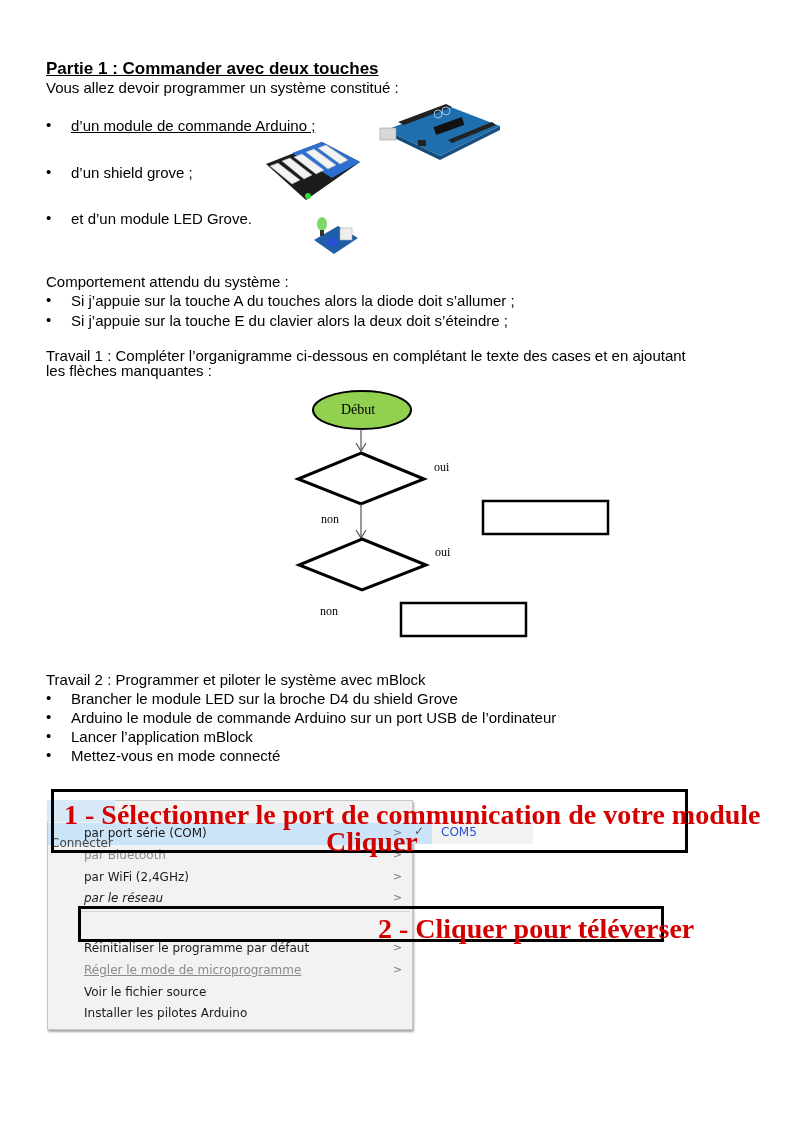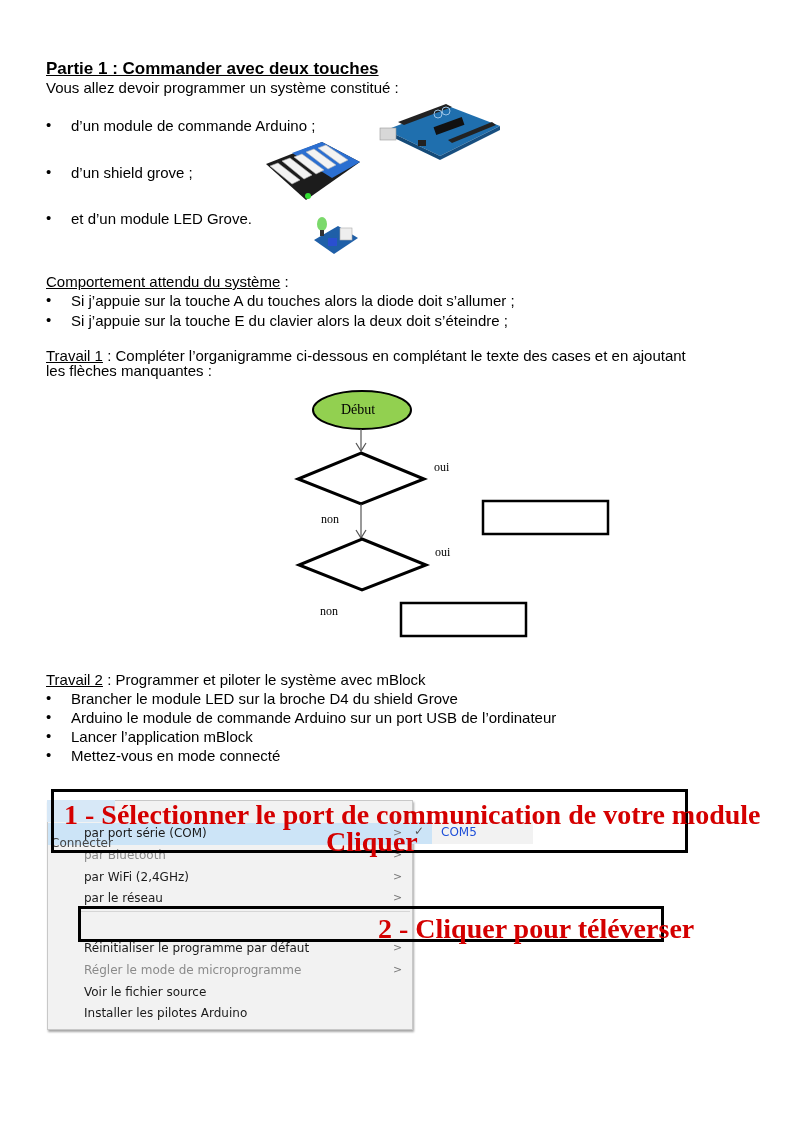--- a/index.html
+++ b/index.html
@@ -1,21 +1,21 @@
 <!DOCTYPE html>
 <html><head>
 <meta charset="utf-8">
 <style>
   html, body { margin:0; padding:0; background:#fff; }
   body { width:800px; height:1131px; position:relative; overflow:hidden;
          font-family:"Liberation Sans", sans-serif; color:#000; }
   .abs { position:absolute; }
   .txt { font-size:15px; line-height:19px; white-space:nowrap; }
   .title { font-size:17px; font-weight:bold; text-decoration:underline; }
-  .u { text-decoration:underline; }
+  .u { }
   .bullet { position:absolute; left:46px; font-size:15px; }
   .b { font-weight:normal; }
 
   
   .img-arduino { left:378px; top:100px; width:126px; height:62px; }
   .img-shield { left:262px; top:138px; width:100px; height:68px; }
   .img-led { left:310px; top:212px; width:52px; height:46px; }
 
   
   .flow { left:280px; top:385px; width:360px; height:260px; }
@@ -41,21 +41,21 @@
   .callout2 { left:78px; top:906px; width:586px; height:36px; border:3px solid #000; box-sizing:border-box; }
   .red { color:#d40000; font-family:"Liberation Serif", serif; font-weight:bold; font-size:28px; white-space:nowrap; }
 </style>
 </head>
 <body>
 
 <div class="abs title" style="left:46px; top:59px;">Partie 1 : Commander avec deux touches</div>
 <div class="abs txt" style="left:46px; top:78px;">Vous allez devoir programmer un système constitué :</div>
 
 <div class="bullet" style="top:116px;">•</div>
-<div class="abs txt" style="left:71px; top:116px;">d’un module de commande Arduino ;</div>
+<div class="abs txt" style="left:71px; top:116px;text-decoration:underline;">d’un module de commande Arduino ;</div>
 <div class="bullet" style="top:163px;">•</div>
 <div class="abs txt" style="left:71px; top:163px;">d’un shield grove ;</div>
 <div class="bullet" style="top:209px;">•</div>
 <div class="abs txt" style="left:71px; top:209px;">et d’un module LED Grove.</div>
 
 <svg class="abs img-arduino" viewBox="0 0 126 62">
   <polygon points="8,30 70,6 122,26 62,56" fill="#1f6fae"></polygon>
   <polygon points="8,30 62,56 62,60 8,34" fill="#144a78"></polygon>
   <polygon points="62,56 122,26 122,30 62,60" fill="#184f80"></polygon>
   <polygon points="20,22 68,4 74,7 26,25" fill="#222"></polygon>
@@ -135,26 +135,26 @@
 <div class="abs txt" style="left:71px; top:746px;">Mettez-vous en mode connecté</div>
 
 <div class="abs menu-wrap">
   <div class="menu-hl"></div>
   <div class="menu-item" style="top:25px;">par port série (COM)</div>
   <div class="menu-arrow" style="top:25px;">&gt;</div>
   <div class="menu-item disabled" style="top:47px;">par Bluetooth</div>
   <div class="menu-arrow" style="top:47px;">&gt;</div>
   <div class="menu-item" style="top:69px;">par WiFi (2,4GHz)</div>
   <div class="menu-arrow" style="top:69px;">&gt;</div>
-  <div class="menu-item" style="top:90px;">par le réseau</div>
+  <div class="menu-item" style="top:90px;font-style:italic;">par le réseau</div>
   <div class="menu-arrow" style="top:90px;">&gt;</div>
   <div style="position:absolute; left:32px; top:110px; width:330px; height:1px; background:#d6d6d6;"></div>
   <div class="menu-item" style="top:140px;">Réinitialiser le programme par défaut</div>
   <div class="menu-arrow" style="top:140px;">&gt;</div>
-  <div class="menu-item disabled" style="top:162px;">Régler le mode de microprogramme</div>
+  <div class="menu-item disabled" style="top:162px;text-decoration:underline;">Régler le mode de microprogramme</div>
   <div class="menu-arrow" style="top:162px;">&gt;</div>
   <div class="menu-item" style="top:184px;">Voir le fichier source</div>
   <div class="menu-item" style="top:205px;">Installer les pilotes Arduino</div>
 </div>
 <div class="abs connect-tab"></div>
 <div class="abs connect-label">Connecter</div>
 
 <div class="abs submenu"></div>
 <div class="abs submenu-check-bg"></div>
 <div class="abs submenu-check">✓</div>

